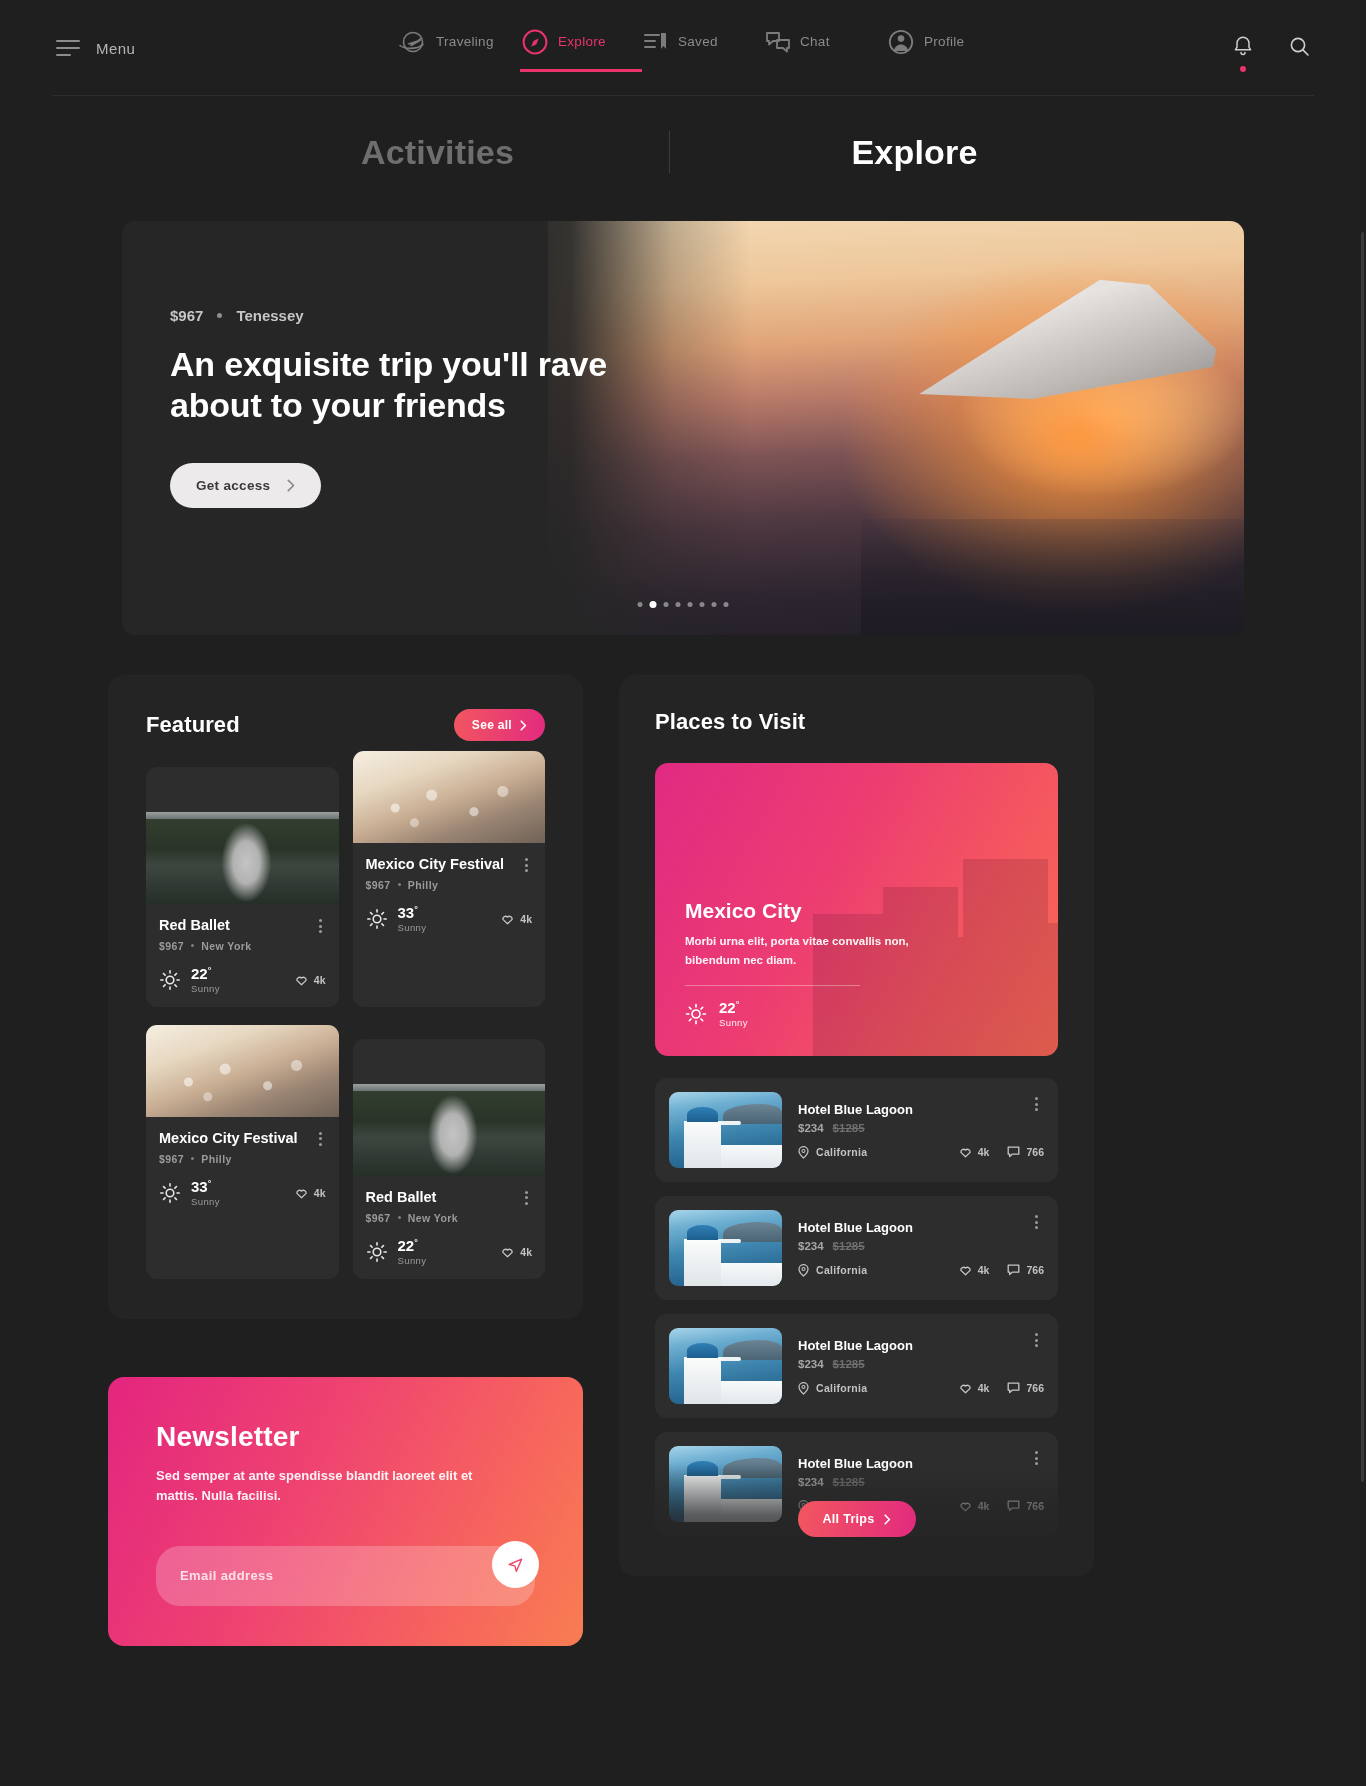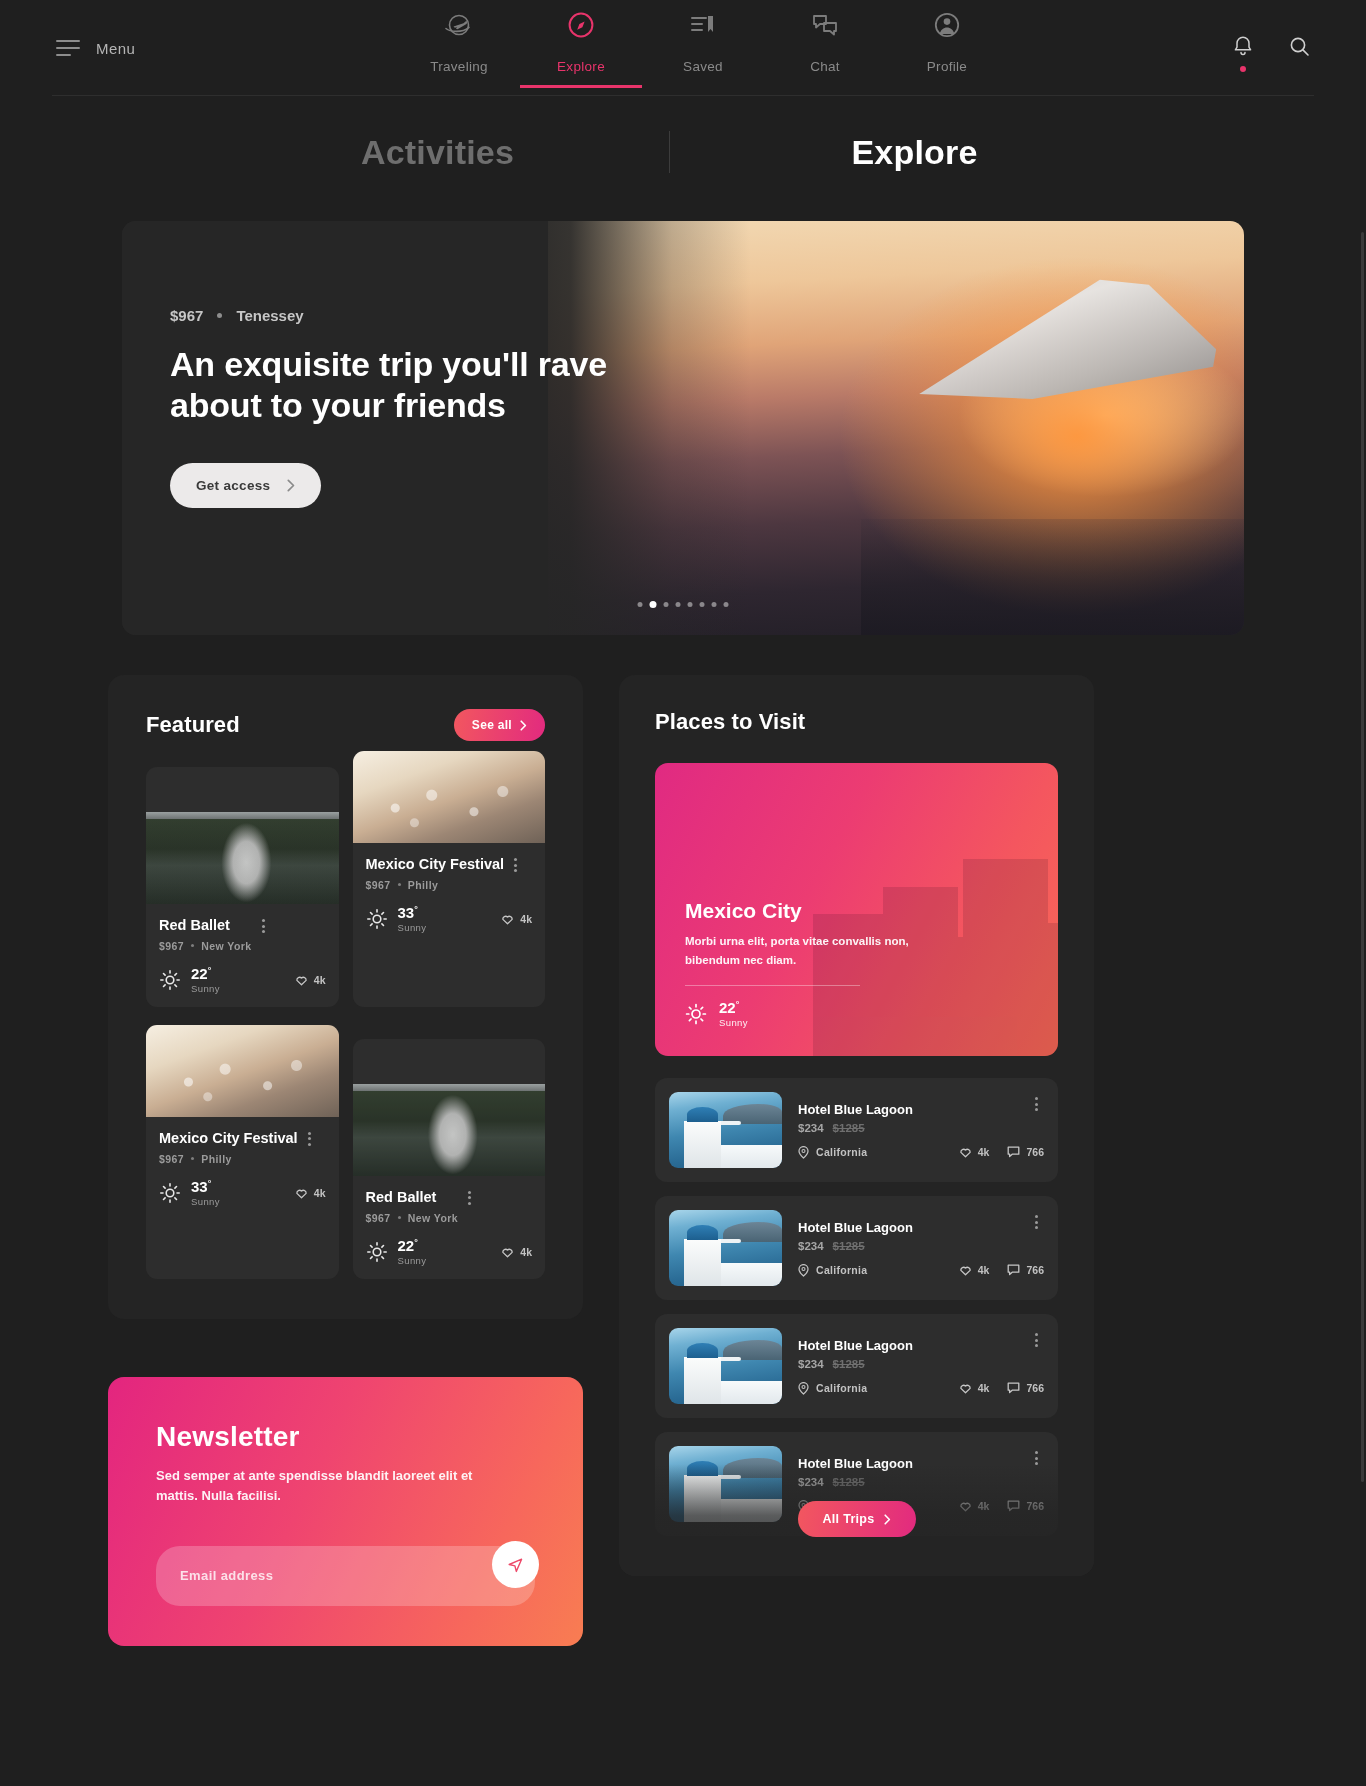--- a/index.html
+++ b/index.html
@@ -19,21 +19,21 @@
   .hamburger{ display:flex; flex-direction:column; gap:5px; cursor:pointer; }
   .hamburger span{ display:block; height:2px; background:#8d8d8d; border-radius:2px; }
   .hamburger span:nth-child(1){ width:24px; }
   .hamburger span:nth-child(2){ width:24px; }
   .hamburger span:nth-child(3){ width:15px; }
   .menu-label{ color:#b5b5b5; font-size:15px; letter-spacing:.4px; }
 
   .nav-items{ display:flex; align-items:flex-end; gap:0; flex:1; justify-content:center; margin-left:-40px;}
   .nav-item{
     width:122px; text-align:center; padding-bottom:13px; cursor:pointer;
-    position:relative; display:flex; flex-direction:column; align-items:center; gap:18px;
+    position:relative; display:flex; flex-direction:row; align-items:center; gap:8px;
   }
   .nav-item .nav-ico{ height:32px; display:flex; align-items:center; justify-content:center; }
   .nav-item .nav-txt{ font-size:13.5px; color:#8a8a8a; letter-spacing:.3px;}
   .nav-item.active .nav-txt{ color:#e8346b; }
   .nav-item.active::after{
     content:""; position:absolute; bottom:-1px; left:0; right:0; height:3px;
     background:#e8346b;
   }
   .nav-right{ display:flex; align-items:center; gap:36px; width:150px; justify-content:flex-end;}
   .bellwrap{ position:relative; cursor:pointer; }
@@ -139,21 +139,21 @@
   .img-festival{
     background:
       radial-gradient(circle at 22% 62%, rgba(255,255,255,.55) 0 4px, rgba(255,255,255,0) 5px),
       radial-gradient(circle at 41% 48%, rgba(255,255,255,.5) 0 5px, rgba(255,255,255,0) 6px),
       radial-gradient(circle at 63% 66%, rgba(255,255,255,.5) 0 4px, rgba(255,255,255,0) 5px),
       radial-gradient(circle at 78% 44%, rgba(255,255,255,.45) 0 5px, rgba(255,255,255,0) 6px),
       radial-gradient(circle at 32% 78%, rgba(255,255,255,.4) 0 4px, rgba(255,255,255,0) 5px),
       linear-gradient(160deg,#f6efe2 0%,#e6d7c0 28%,#c9ae93 52%,#9c8674 72%,#6f6257 100%);
   }
   .fbody{ padding:12px 13px 13px; }
-  .ftop{ display:flex; align-items:flex-start; gap:6px; }
+  .ftop{ display:flex; justify-content:space-between; align-items:flex-start; gap:6px; }
   .fname{ font-size:14.5px; font-weight:700; line-height:1.3; }
   .fsub{ margin-top:5px; font-size:10.5px; color:#9b9b9b; font-weight:700; letter-spacing:.45px; display:flex; align-items:center; gap:7px;}
   .fsub .d{ width:3px; height:3px; background:#7d7d7d; border-radius:50%; }
   .kebab{ display:flex; flex-direction:column; gap:2.5px; padding:3px 4px; cursor:pointer; }
   .kebab i{ width:3px; height:3px; border-radius:50%; background:#9a9a9a; display:block; }
   .fstats{ display:flex; align-items:center; justify-content:space-between; margin-top:14px; }
   .wx{ display:flex; align-items:center; gap:10px; }
   .temp{ font-size:15px; font-weight:700; line-height:1; }
   .temp sup{ font-size:9px; }
   .cond{ font-size:9.5px; color:#9b9b9b; letter-spacing:.4px; margin-top:2px; }

